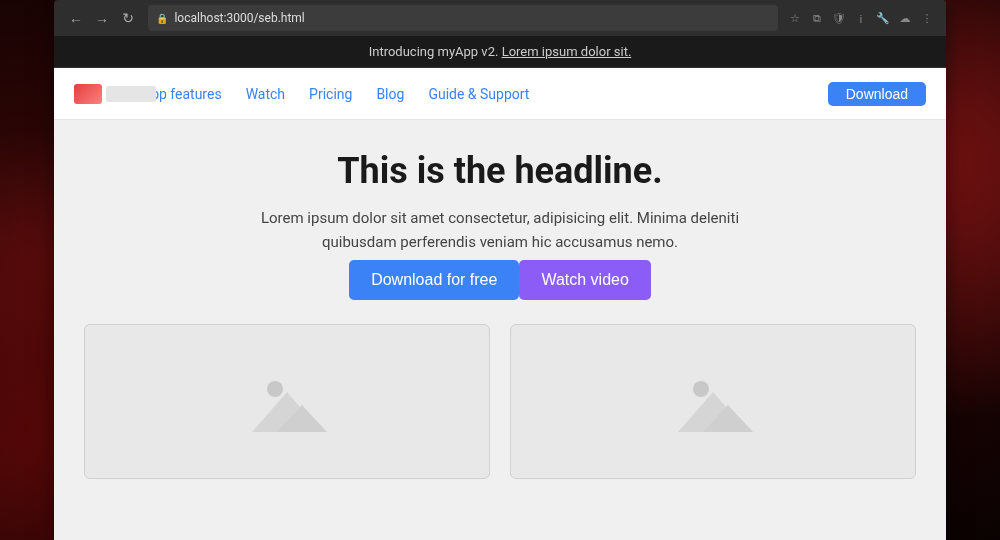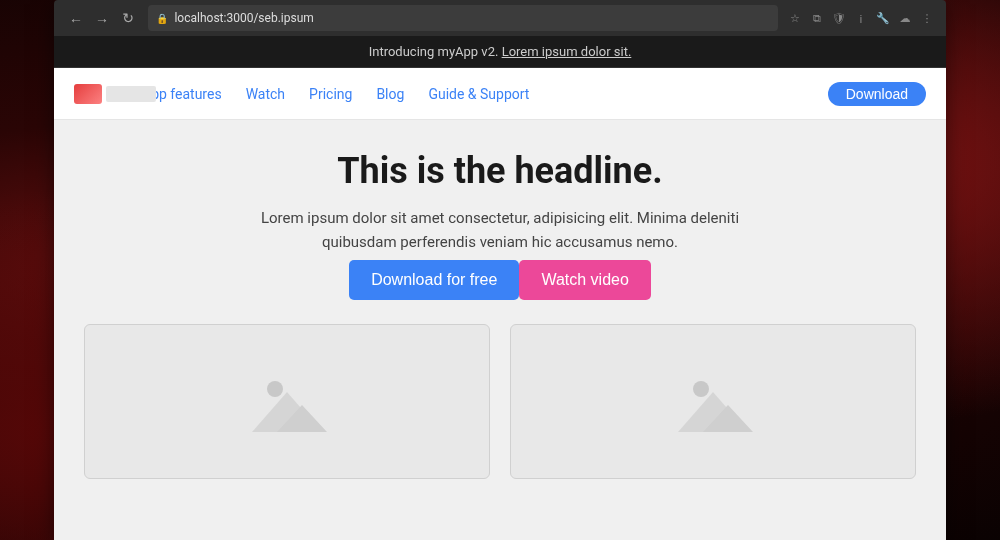--- a/index.html
+++ b/index.html
@@ -174,21 +174,21 @@
       font-size: 14px;
       color: #3b82f6;
       text-decoration: none;
       cursor: pointer;
     }
 
     .nav-cta {
       background: #3b82f6;
       color: #fff;
       padding: 4px 18px;
-      border-radius: 16px;
+      border-radius: 5px;
       font-size: 14px;
       font-weight: 500;
       border: none;
       cursor: pointer;
     }
 
     
     .hero {
       background: #f0f0f0;
       flex: 1;
@@ -226,21 +226,21 @@
       color: #fff;
       padding: 11px 22px;
       border-radius: 5px;
       font-size: 16px;
       font-weight: 500;
       border: none;
       cursor: pointer;
     }
 
     .btn-danger {
-      background: #ec4899;
+      background: #8b5cf6;
       color: #fff;
       padding: 11px 22px;
       border-radius: 5px;
       font-size: 16px;
       font-weight: 500;
       border: none;
       cursor: pointer;
     }
 
     
@@ -275,21 +275,21 @@
 <div class="browser">
 
   <div class="browser-toolbar">
     <div class="nav-buttons">
       <div class="nav-btn">←</div>
       <div class="nav-btn">→</div>
       <div class="nav-btn">↻</div>
     </div>
     <div class="address-bar">
       <span class="address-lock">🔒</span>
-      <span>localhost:3000/seb.ipsum</span>
+      <span>localhost:3000/seb.html</span>
     </div>
     <div class="browser-icons">
       <div class="browser-icon">☆</div>
       <div class="browser-icon">⧉</div>
       <div class="browser-icon">🛡</div>
       <div class="browser-icon">ℹ</div>
       <div class="browser-icon">🔧</div>
       <div class="browser-icon">☁</div>
       <div class="browser-icon">⋮</div>
     </div>

